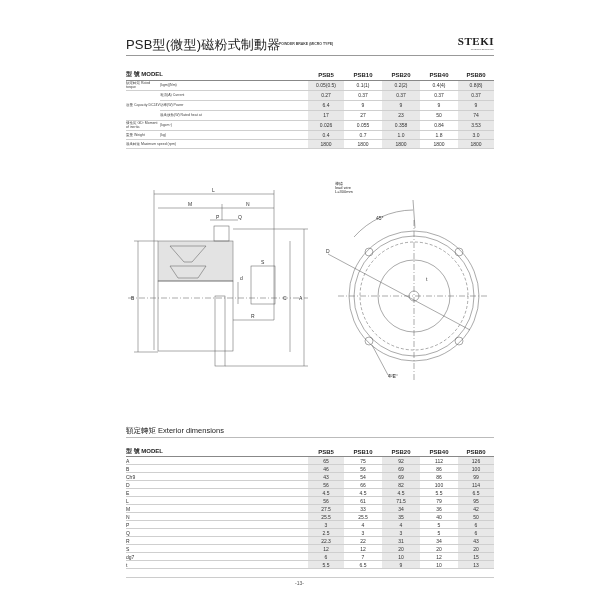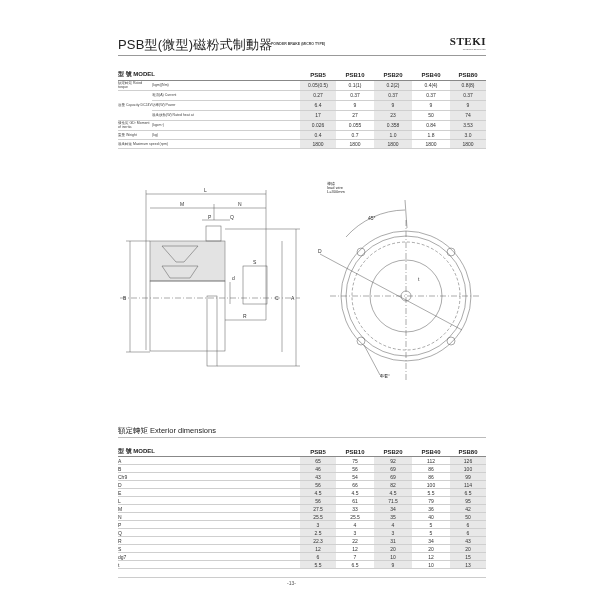--- a/index.html
+++ b/index.html
@@ -1,18 +1,18 @@
 <!DOCTYPE html>
 <html><head>
 <meta charset="utf-8">
 <style>
   * { box-sizing: border-box; margin: 0; padding: 0; }
   html, body { width: 600px; height: 600px; background: #fff; overflow: hidden; }
   body { font-family: "Liberation Sans", sans-serif; color: #333; position: relative; }
-  .page { position: absolute; left: 0; top: 0; width: 492px; height: 600px; }
+  .page { position: absolute; left: 8px; top: 0; width: 492px; height: 600px; }
   .header { position: absolute; left: 118px; top: 34px; width: 368px; height: 22px; border-bottom: 1px solid #999; }
   .title { position: absolute; left: 0; top: 2px; font-size: 13px; color: #222; letter-spacing: 0.2px; }
   .subtitle { position: absolute; left: 153px; top: 8px; font-size: 3.5px; color: #444; font-weight: bold; }
   .logo { position: absolute; right: 0; top: 1px; font-family: "Liberation Serif", serif; font-size: 11px; font-weight: bold; color: #222; letter-spacing: 0.5px; }
   .logo-sub { position: absolute; right: 0; top: 14px; font-size: 2.5px; color: #555; }
 
   table.spec { position: absolute; border-collapse: collapse; font-size: 5px; color: #333; }
   table.spec td { padding: 0; vertical-align: middle; }
   table.spec tr.hdr td { font-size: 6px; font-weight: bold; color: #222; border-bottom: 1px solid #888; }
   table.spec td.val { text-align: center; }

